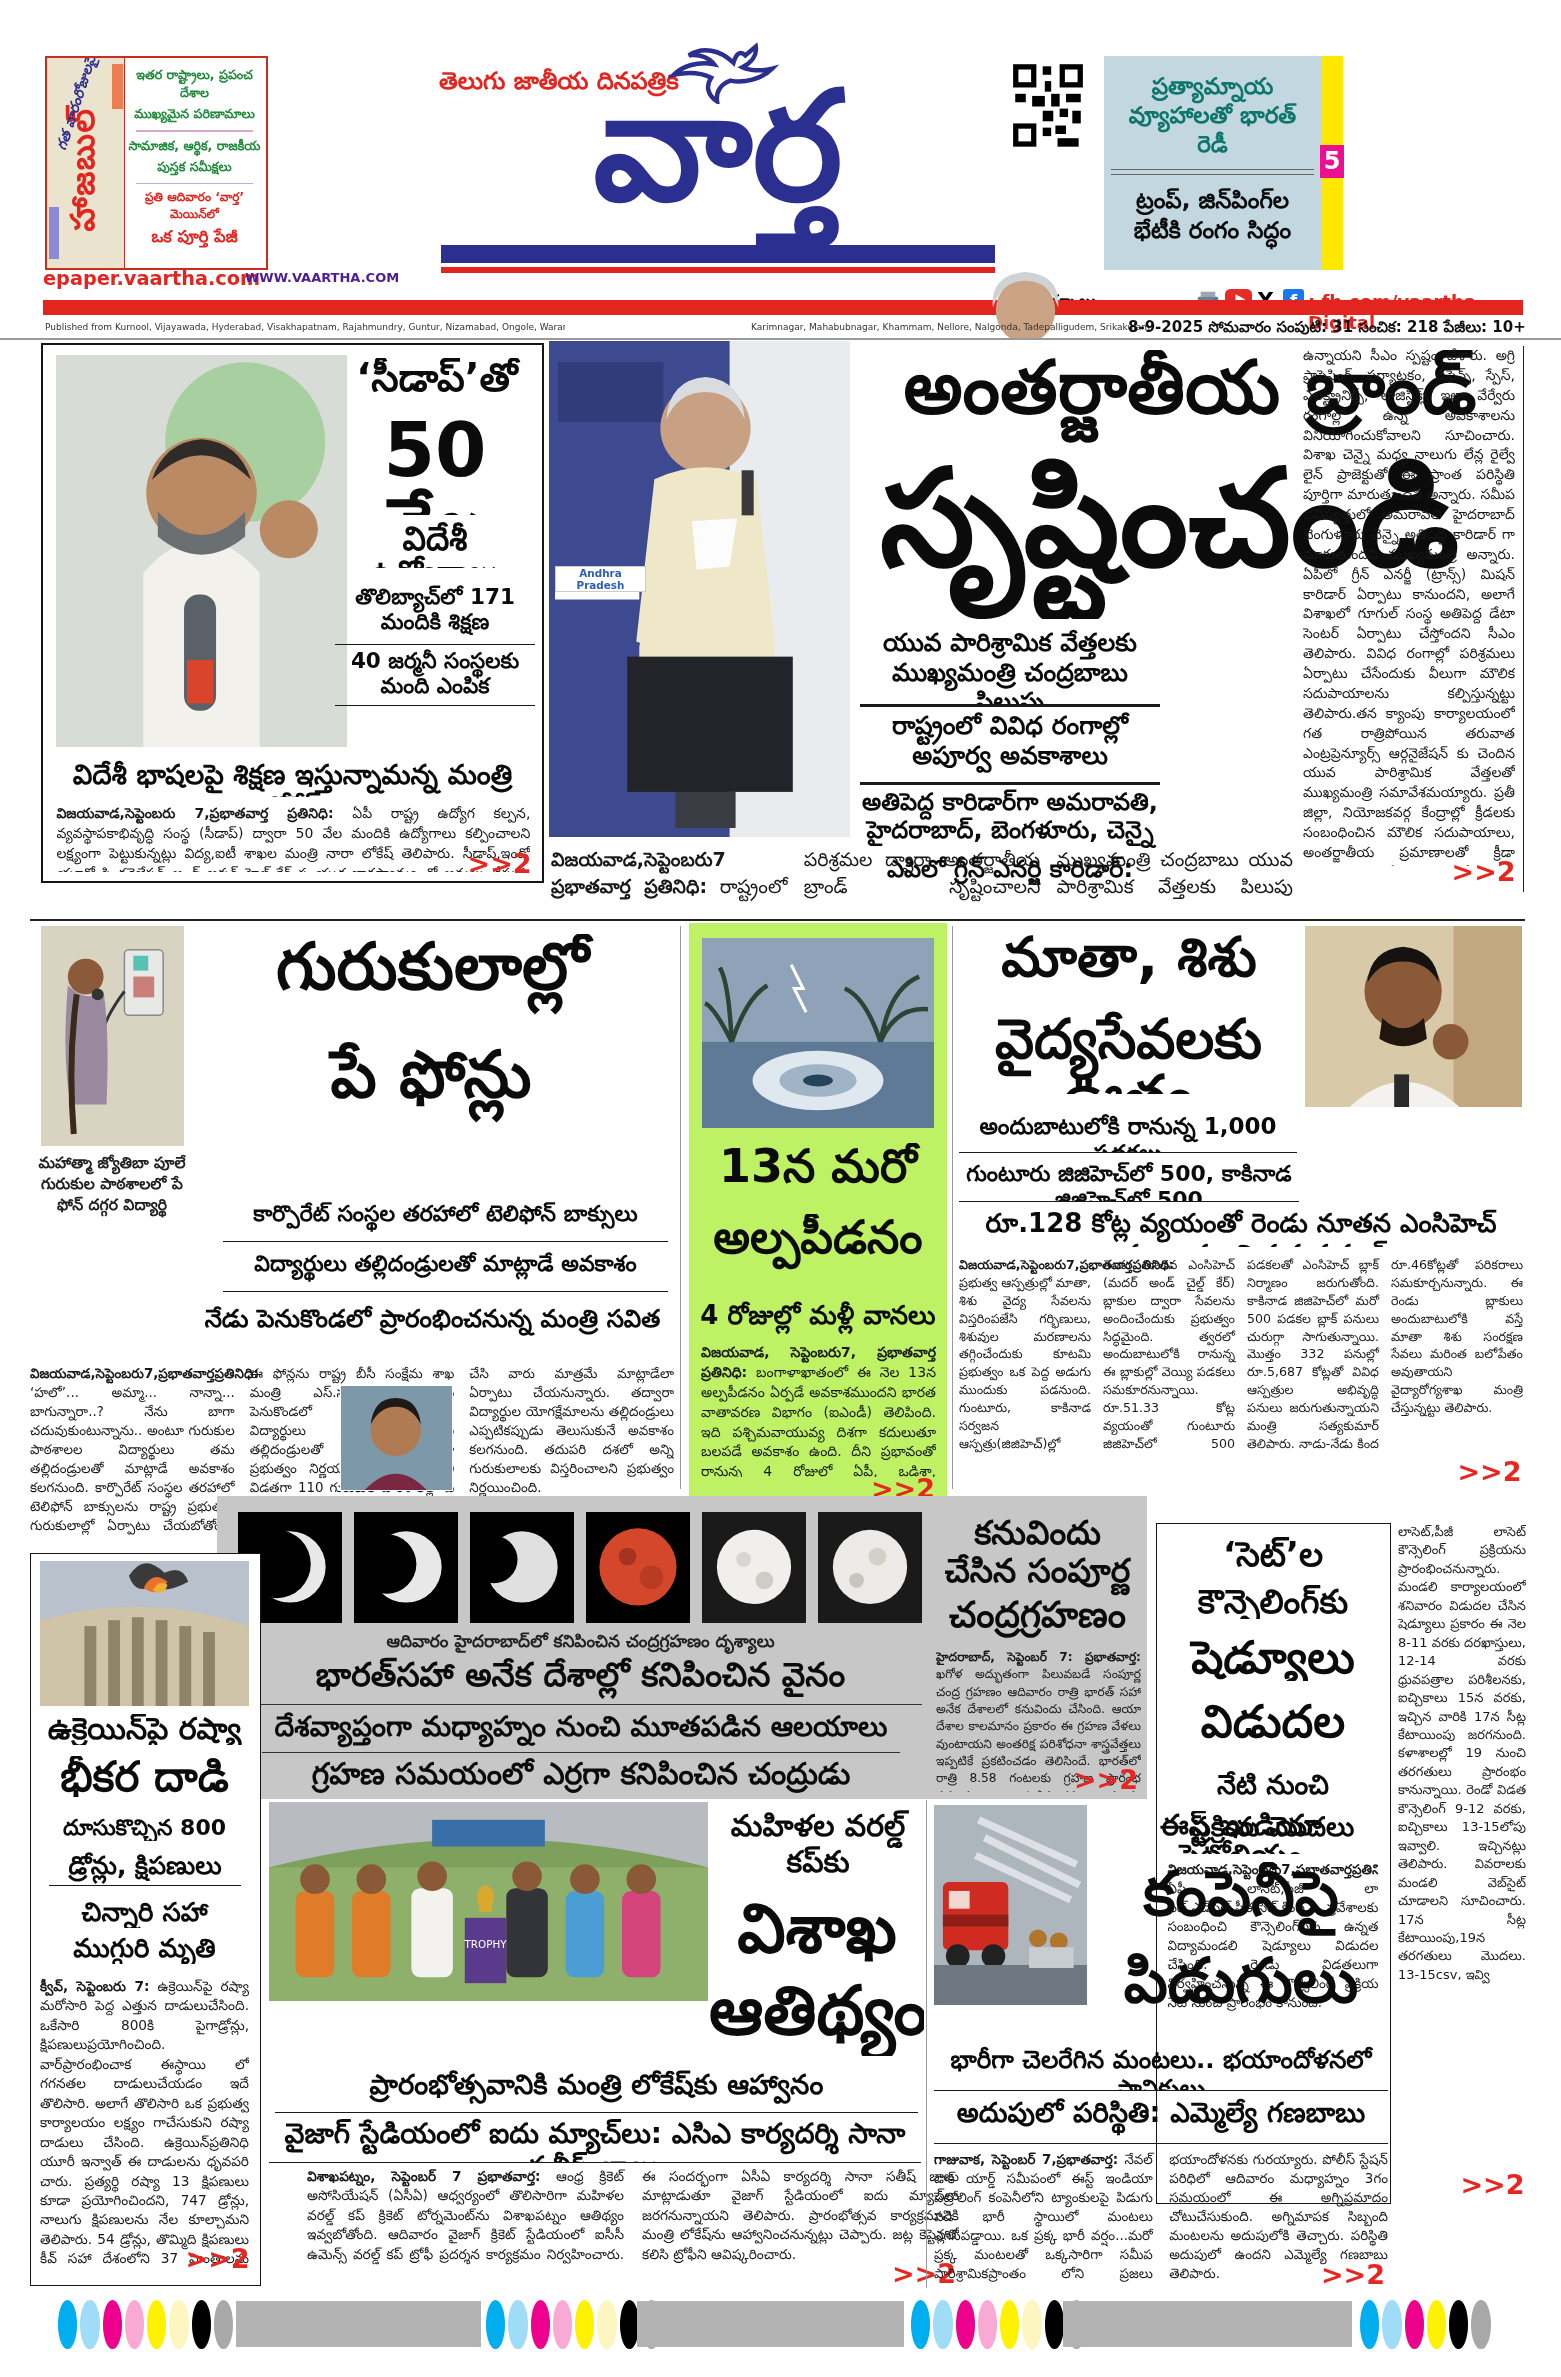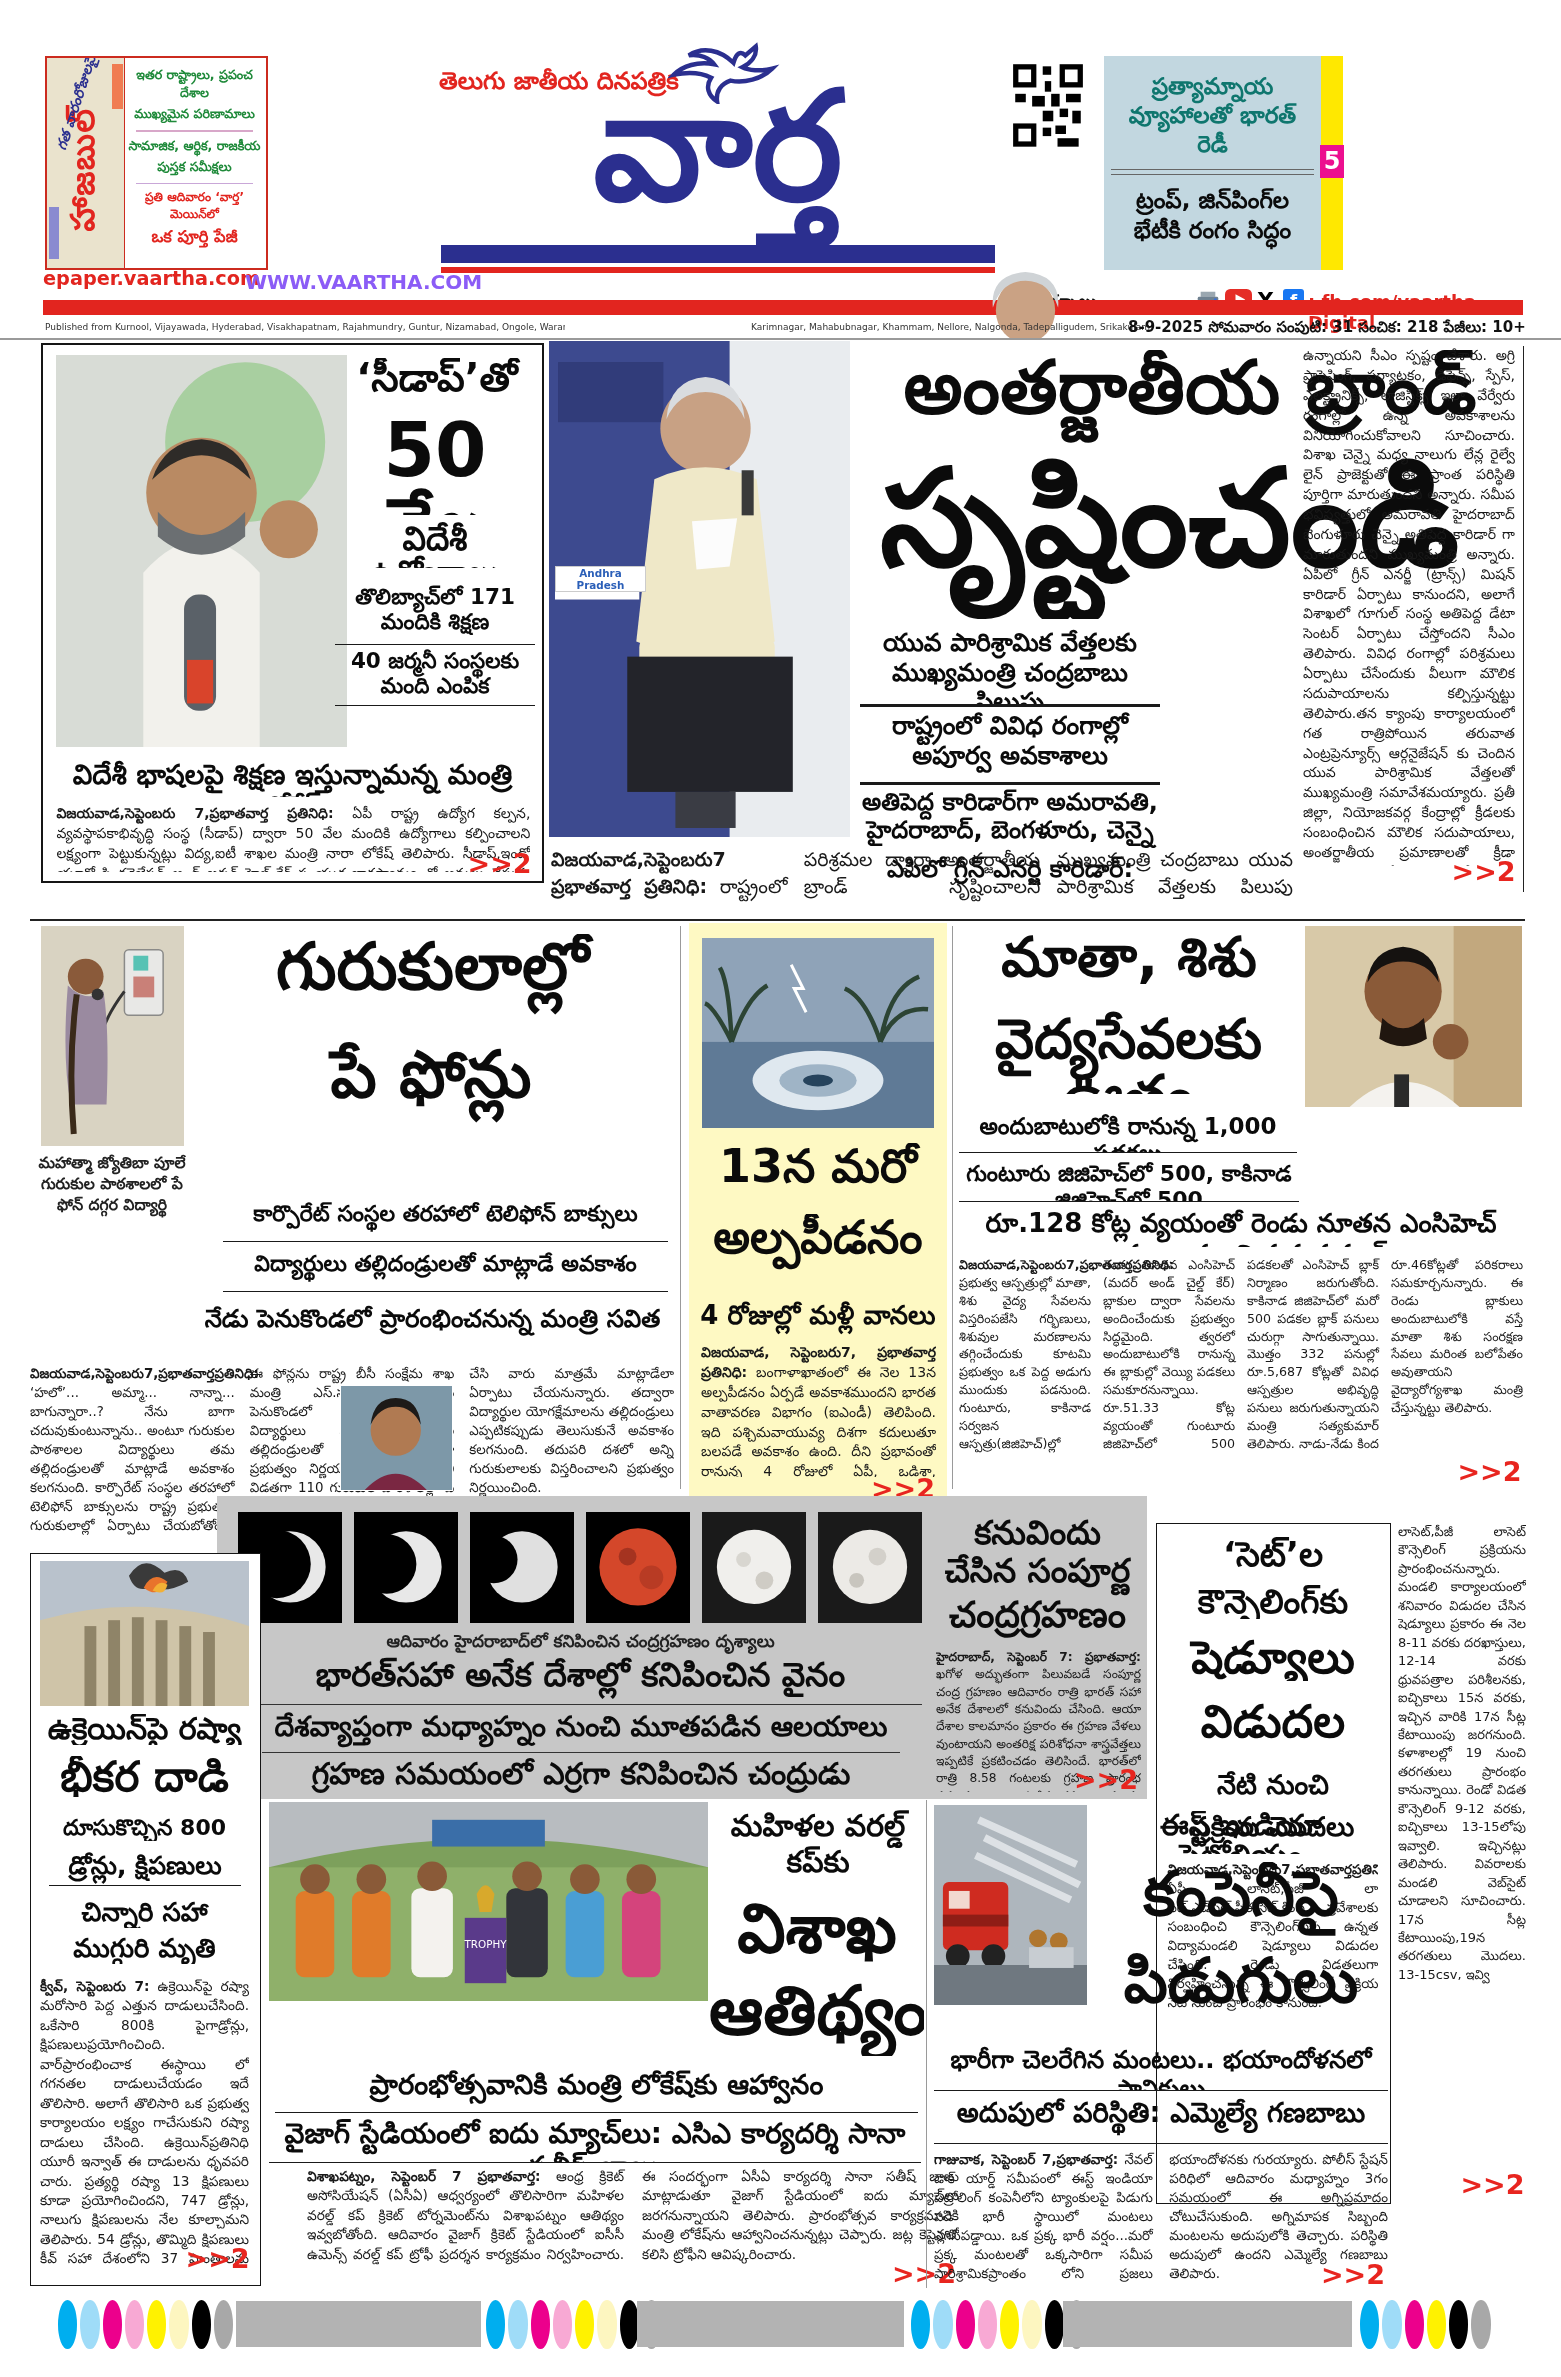--- a/index.html
+++ b/index.html
@@ -43,21 +43,21 @@
       <div style="height:1.5px;background:#d8a7c9;margin:6px 9px;"></div>
       <div style="color:#1f8a3a;font-weight:700;font-size:12.6px;">సామాజిక, ఆర్థిక, రాజకీయ</div>
       <div style="color:#1f8a3a;font-weight:700;font-size:12.6px;margin-top:3px;">పుస్తక సమీక్షలు</div>
       <div style="height:1.5px;background:#c9a7d8;margin:6px 9px;"></div>
       <div style="color:#e2251f;font-weight:700;font-size:12px;">ప్రతి ఆదివారం ‘వార్త’ మెయిన్‌లో</div>
       <div style="color:#e2251f;font-weight:800;font-size:16.3px;margin-top:3px;">ఒక పూర్తి పేజీ</div>
     </div>
   </div>
 
   <a class="abs" style="left:43px;top:267px;width:200px;color:#e2251f;font-weight:800;font-size:19.3px;text-decoration:none;">epaper.vaartha.com</a>
-  <a class="abs" style="left:245px;top:270px;width:193px;color:#8b5cf6;font-weight:800;font-size:20px;text-decoration:none;text-align:right;">WWW.VAARTHA.COM</a>
+  <a class="abs" style="left:245px;top:270px;width:193px;color:#4c1d95;font-weight:800;font-size:13px;text-decoration:none;">WWW.VAARTHA.COM</a>
 
   <div class="abs" style="left:439px;top:67px;width:252px;color:#e2251f;font-weight:800;font-size:24px;">తెలుగు జాతీయ దినపత్రిక</div>
   <span class="abs icon" style="left:668px;top:36px;width:119px;height:68px;">
     <svg viewBox="0 0 160 92">
         <path d="M88 36 C70 18 46 14 28 26 C44 24 56 30 62 38 C40 34 20 40 8 52 C28 48 46 50 58 56 C50 68 54 80 66 88 C64 74 72 64 84 60 C102 64 126 58 140 44 C124 48 108 46 100 42 C112 36 120 26 118 14 L104 26 C98 20 92 22 88 36 Z" fill="#fff" stroke="#2b2f8f" stroke-width="6"></path>
       </svg>
   </span>
   <div class="abs" style="left:442px;top:71px;width:552px;height:174px;color:#2b2f8f;font-weight:800;font-size:152px;line-height:1.0;text-align:center;overflow:hidden;">వార్త</div>
   <div class="abs" style="left:441px;top:245px;width:554px;height:18px;background:#2b2f8f;"></div>
   <div class="abs" style="left:441px;top:267px;width:554px;height:6px;background:#e2251f;"></div>
@@ -233,21 +233,21 @@
       <svg viewBox="0 0 75 70" preserveAspectRatio="none">
         <rect width="75" height="70" fill="#7d98a8"></rect>
         <circle cx="37" cy="30" r="17" fill="#b07a52"></circle>
         <path d="M20 26 Q22 8 37 8 Q52 8 54 26 Q48 14 37 14 Q26 14 20 26 Z" fill="#1d1a18"></path>
         <path d="M16 70 Q37 48 58 70 Z" fill="#7a2742"></path>
       </svg>
     </div>
     <span class="jumpref" style="right:3px;bottom:0;">&gt;&gt;2</span>
   </div>
 
-  <div class="abs" style="left:689px;top:923px;width:258px;height:586px;background:#fef9c3;">
+  <div class="abs" style="left:689px;top:923px;width:258px;height:586px;background:#bef264;">
     <div class="ph" style="left:13.4px;top:15px;width:232px;height:190px;">
       <svg viewBox="0 0 156 128" preserveAspectRatio="none">
         <rect width="156" height="128" fill="#8fa3b8"></rect>
         <rect y="70" width="156" height="58" fill="#5f7a96"></rect>
         <ellipse cx="78" cy="96" rx="44" ry="20" fill="#dfe8ef"></ellipse>
         <ellipse cx="78" cy="96" rx="26" ry="11" fill="#9fb4c6"></ellipse>
         <ellipse cx="78" cy="96" rx="10" ry="4" fill="#26435c"></ellipse>
         <path d="M20 70 Q18 30 12 20 M20 70 Q30 40 44 32 M20 70 Q8 46 2 44" stroke="#2c4434" stroke-width="3" fill="none"></path>
         <path d="M120 70 Q126 34 146 26 M120 70 Q110 40 96 34 M120 70 Q130 46 152 48" stroke="#2c4434" stroke-width="3" fill="none"></path>
         <path d="M60 18 L68 34 L62 34 L70 50" stroke="#fff" stroke-width="2" fill="none"></path>

